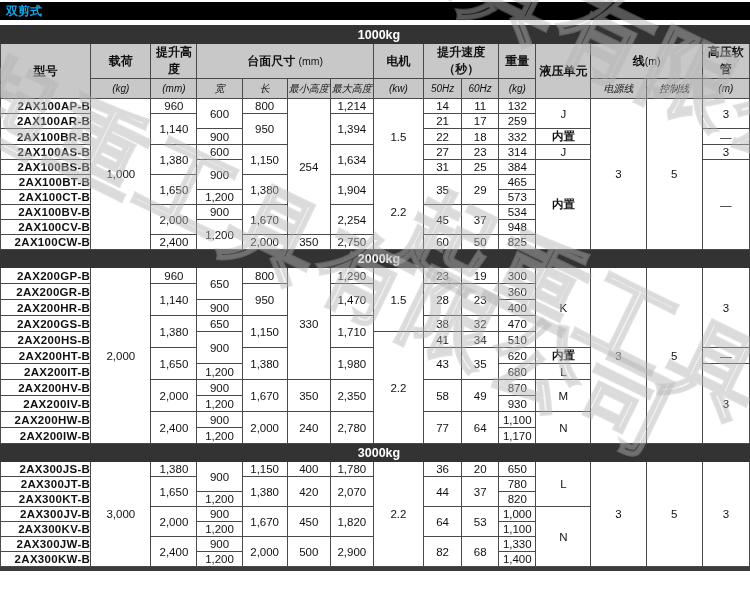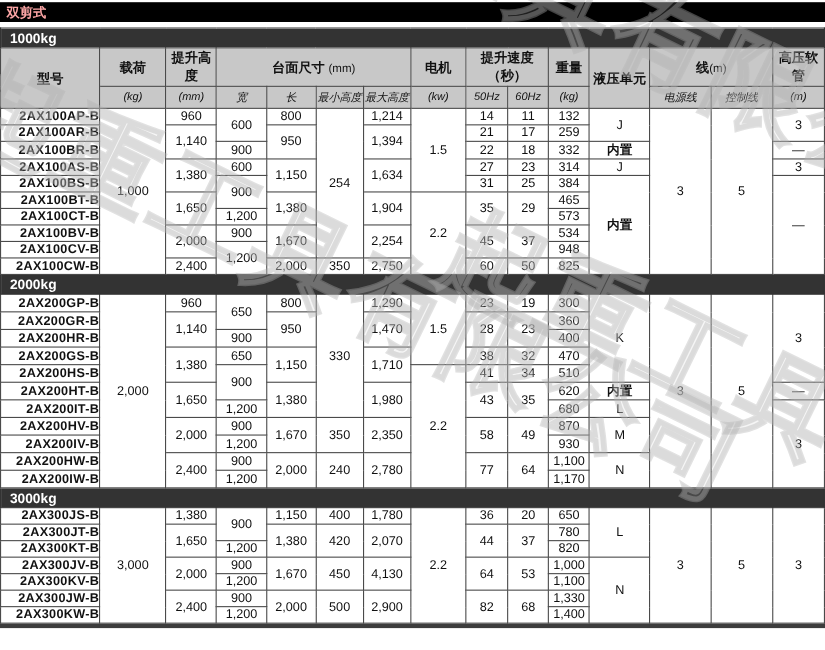--- a/index.html
+++ b/index.html
@@ -1,33 +1,33 @@
 <!DOCTYPE html>
 <html><head>
 <meta charset="utf-8">
 <style>
   html,body { margin:0; padding:0; }
   body {
     width:750px; height:591px; background:#ffffff; overflow:hidden; position:relative;
     font-family:"Liberation Sans","DejaVu Sans",sans-serif;
   }
   .title-bar {
-    margin-top:2px; height:18px; background:#000000; color:#fca5a5;
+    margin-top:2px; height:18px; background:#000000; color:#0ea5e9;
     font-size:12px; font-weight:bold; line-height:18px; padding-left:6px; box-sizing:border-box;
   }
   .table-wrap { margin-top:5px; position:relative; border-bottom:4px solid #3c3c3c; }
   table { border-collapse:collapse; table-layout:fixed; width:750px; }
   td, th { border:1px solid #4a4a4a; text-align:center; padding:0; overflow:hidden; box-sizing:border-box; }
   tr.h1 th, tr.h2 th { background:#c8c8c8; color:#111111; }
   tr.h1 th { height:20px; font-size:12px; font-weight:bold; }
   tr.h2 th { height:20px; font-size:10px; font-weight:normal;font-style:italic; }
   th.tiny { font-size:8.5px; font-weight:bold;margin-top:18px; }
   th .unit { font-weight:normal; font-size:10.5px; }
   tr.section-bar td {
-    background:#333333; color:#ffffff; text-align:left; padding-left:8px;
+    background:#333333; color:#ffffff; text-align:center; padding-left:8px;
     font-size:12.5px; font-weight:600; height:18px; border:1px solid #333333;
   }
   tr.body-row td { background:#ffffff; font-size:11.5px; color:#111111; }
   td.model {
     background:#ccd3e6; font-weight:bold; text-align:right; padding-left:4px;
     font-size:11.5px; letter-spacing:0.3px;
   }
   td.small { font-size:8.5px; font-weight:bold; }
   tr.sec0 td { height:15px; }
   tr.sec1 td { height:16px; }
@@ -330,21 +330,21 @@
           <td class="model">2AX300KT-B</td>
           <td>1,200</td>
           <td>820</td>
         </tr>
         <tr class="body-row sec2">
           <td class="model">2AX300JV-B</td>
           <td rowspan="2">2,000</td>
           <td>900</td>
           <td rowspan="2">1,670</td>
           <td rowspan="2">450</td>
-          <td rowspan="2">4,130</td>
+          <td rowspan="2">1,820</td>
           <td rowspan="2">64</td>
           <td rowspan="2">53</td>
           <td>1,000</td>
           <td rowspan="4">N</td>
         </tr>
         <tr class="body-row sec2">
           <td class="model">2AX300KV-B</td>
           <td>1,200</td>
           <td>1,100</td>
         </tr>

